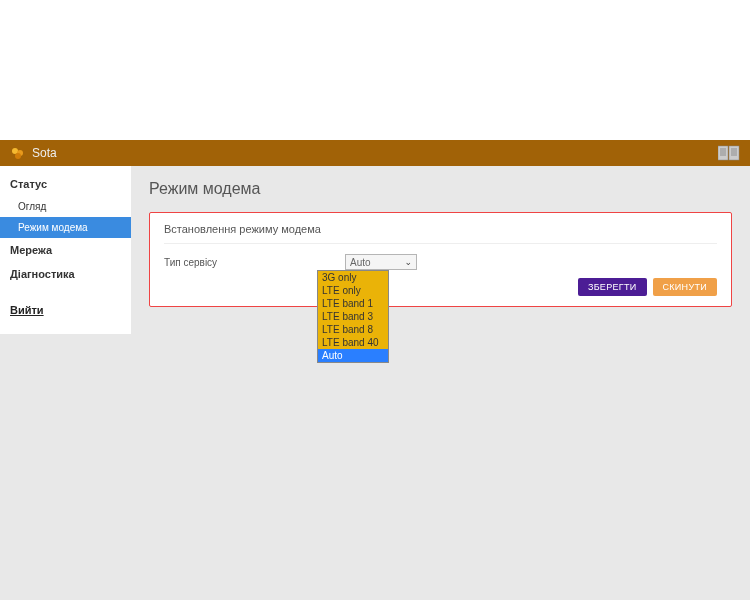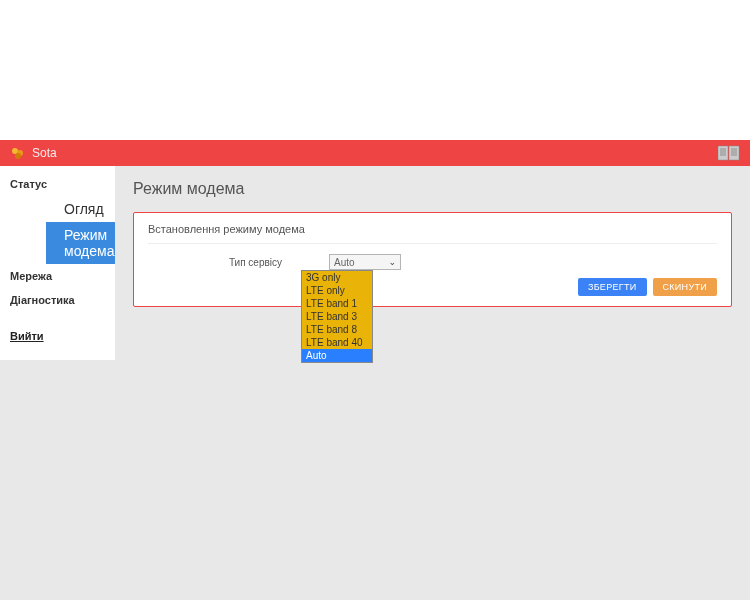--- a/index.html
+++ b/index.html
@@ -15,21 +15,21 @@
     position: relative;
     background: #e8e8e8;
     overflow: hidden;
   }
   .top-space {
     height: 140px;
     background: #fff;
   }
   .header-bar {
     height: 26px;
-    background: #ef4444;
+    background: #a16207;
     display: flex;
     align-items: center;
     padding: 0 10px;
     color: #ddd;
     justify-content: space-between;
   }
   .brand {
     display: flex;
     align-items: center;
     gap: 6px;
@@ -42,37 +42,36 @@
   }
   .lang-icon {
     width: 22px; height: 16px;
     display: inline-block;
   }
   .body-area {
     display: flex;
     align-items: flex-start;
   }
   .sidebar {
-    width: 115px;
+    width: 131px;
     background: #fff;
     padding: 6px 0 12px 0;
   }
   .side-group {
     font-weight: bold;
     font-size: 11px;
     padding: 6px 10px;
     color: #333;
     cursor: pointer;
   }
   .side-sub {
-    font-size: 14px;
+    font-size: 10px;
     padding: 5px 4px 5px 18px;
     color: #333;
     cursor: pointer;
-    margin-left: 46px;
   }
   .side-sub.active {
     background: #3a8be0;
     color: #fff;
   }
   .side-logout {
     font-weight: bold;
     font-size: 11px;
     padding: 10px 10px 6px 10px;
     color: #222;
@@ -107,21 +106,20 @@
   .form-row {
     display: flex;
     align-items: center;
     gap: 6px;
     margin-bottom: 6px;
     font-size: 10px;
     color: #555;
   }
   .form-label {
     width: 140px;
-    text-align: right;
     padding-right: 6px;
   }
   .select-wrap {
     position: relative;
     padding-left: 35px;
   }
   .select-box {
     width: 72px;
     height: 16px;
     border: 1px solid #b5b5b5;
@@ -166,21 +164,21 @@
   }
   .btn {
     border: none;
     color: #fff;
     font-size: 9px;
     padding: 4px 10px;
     border-radius: 2px;
     cursor: pointer;
     letter-spacing: 0.3px;
   }
-  .btn-primary { background: #3b82f6; }
+  .btn-primary { background: #4c1d95; }
   .btn-secondary { background: #f0a048; text-align: right; }
 </style>
 </head>
 <body>
 
 <div class="page-wrap">
   <div class="top-space"></div>
 
   <div class="header-bar">
     <div class="brand">

